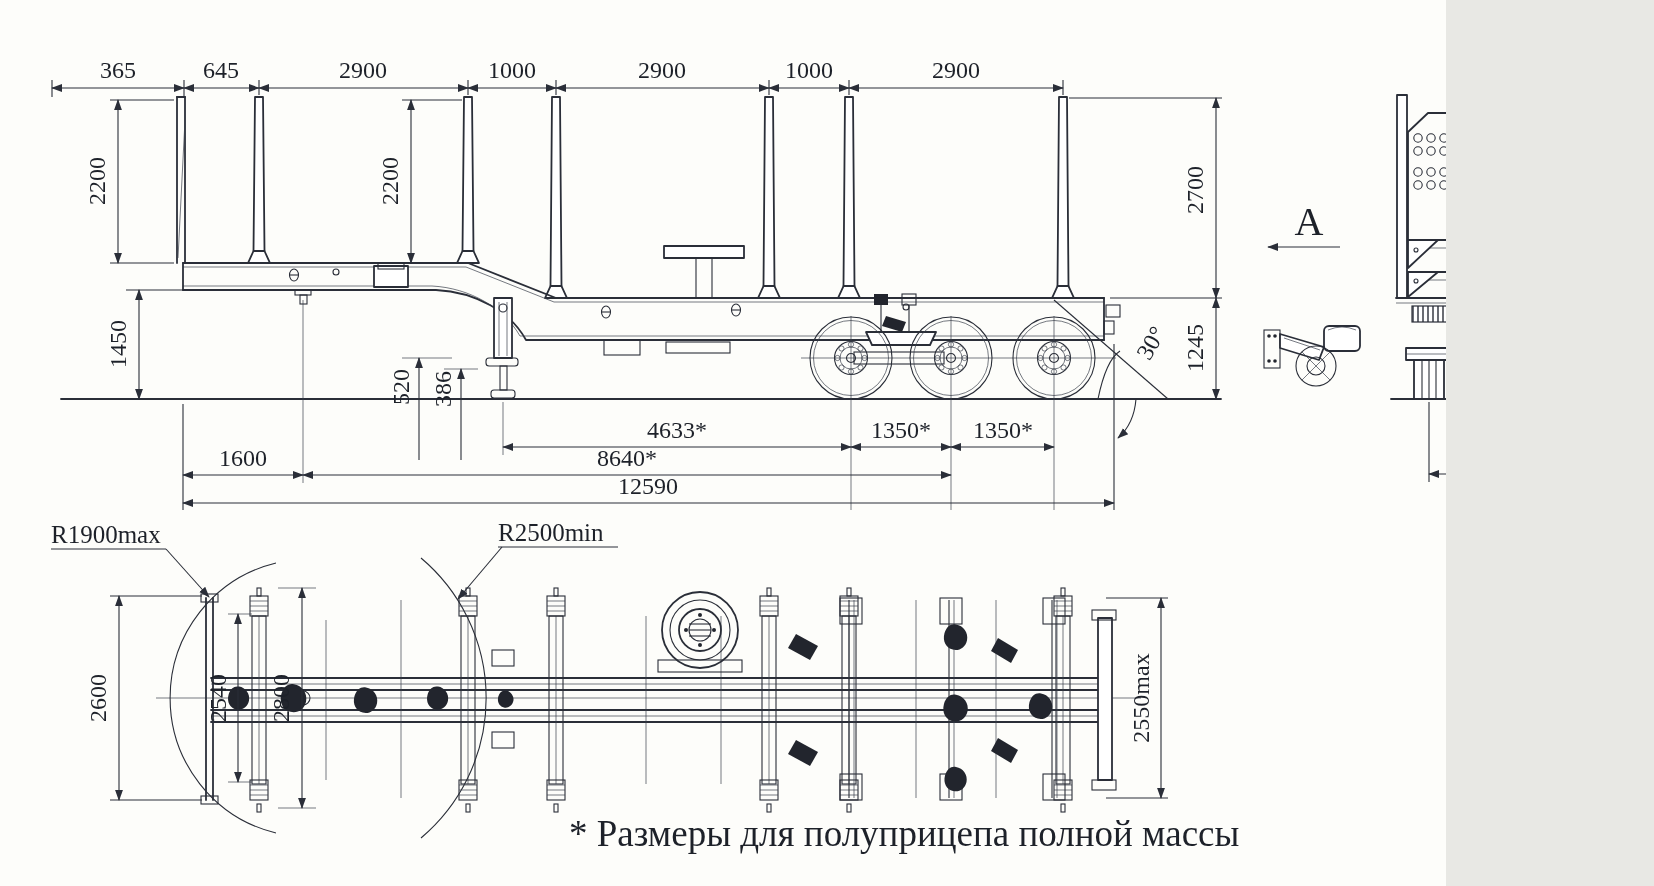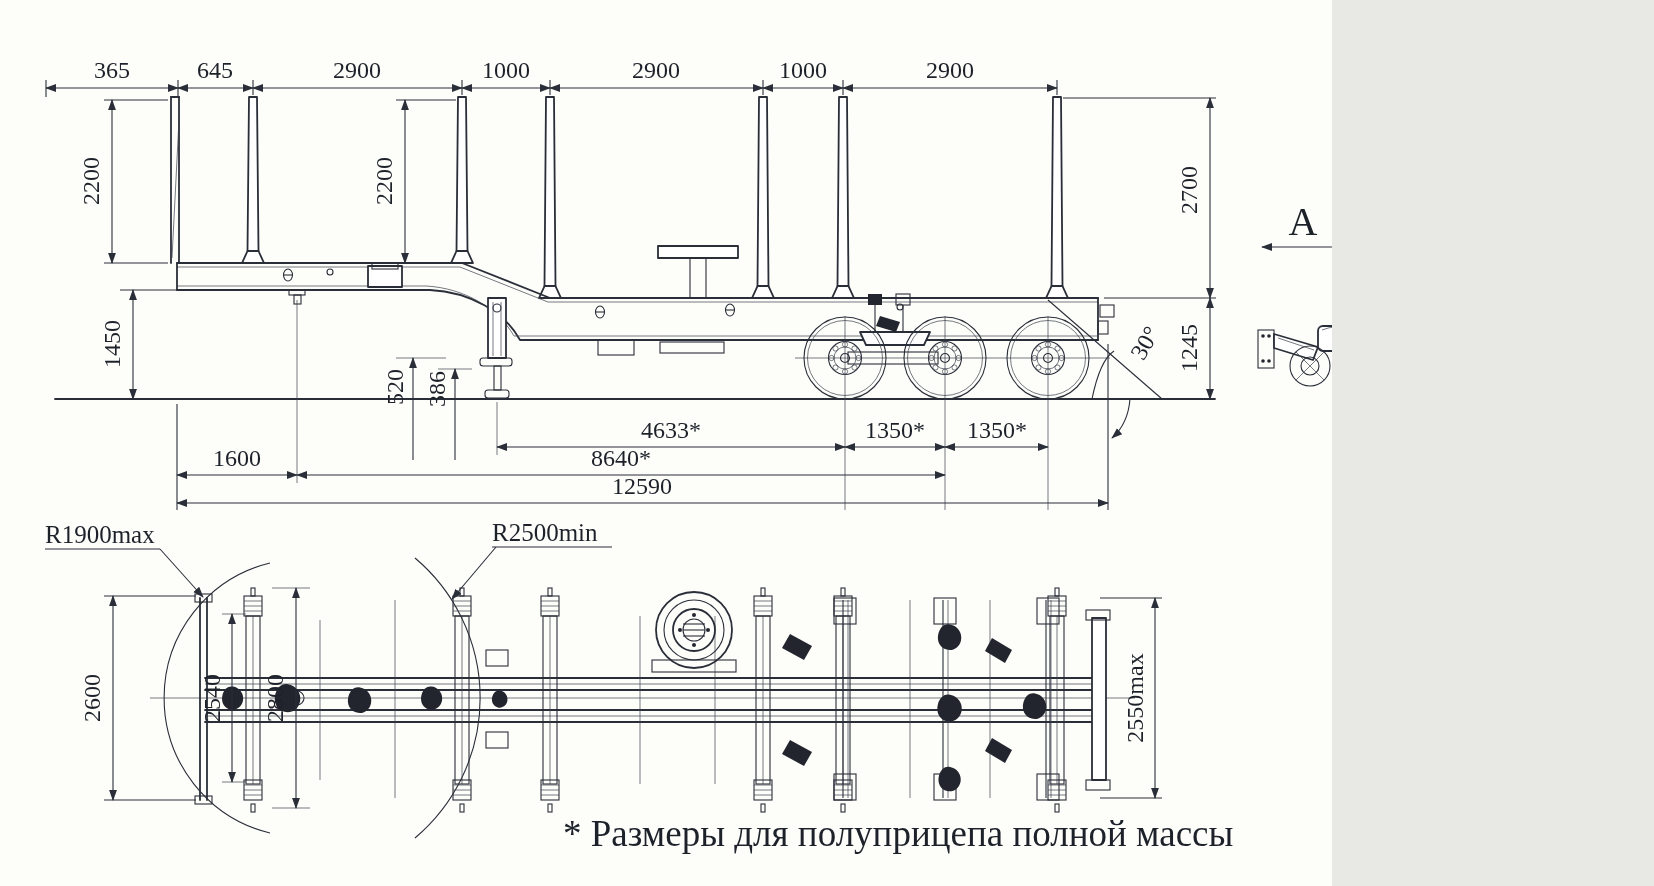--- a/index.html
+++ b/index.html
@@ -1,16 +1,16 @@
 <!DOCTYPE html>
 <html><head>
 <meta charset="utf-8">
 <style>
   html,body{margin:0;padding:0;background:#e8e8e4;}
-  .sheet{width:1332px;height:886px;background:#fdfdfa;position:relative;overflow:hidden;}
+  .sheet{width:1440px;height:886px;background:#fdfdfa;position:relative;overflow:hidden;padding-left:6px;}
   svg{display:block}
   .ln{stroke:#2a2e38;fill:none;stroke-width:1.8;stroke-linejoin:round;stroke-linecap:round}
   .lnf{stroke:#2a2e38;fill:#fff;stroke-width:1.8;stroke-linejoin:round}
   .md{stroke:#2a2e38;fill:none;stroke-width:1.1}
   .thin{stroke:#3a3f4a;fill:none;stroke-width:0.7}
   .dim{stroke:#2a2e38;fill:none;stroke-width:1.1}
   .dk{fill:#22252d;stroke:none}
   text{fill:#1d2129;font-family:"Liberation Serif","DejaVu Serif",serif}
   .dt{font-size:24px;text-anchor:middle}
   .rt{font-size:24px;text-anchor:middle}

